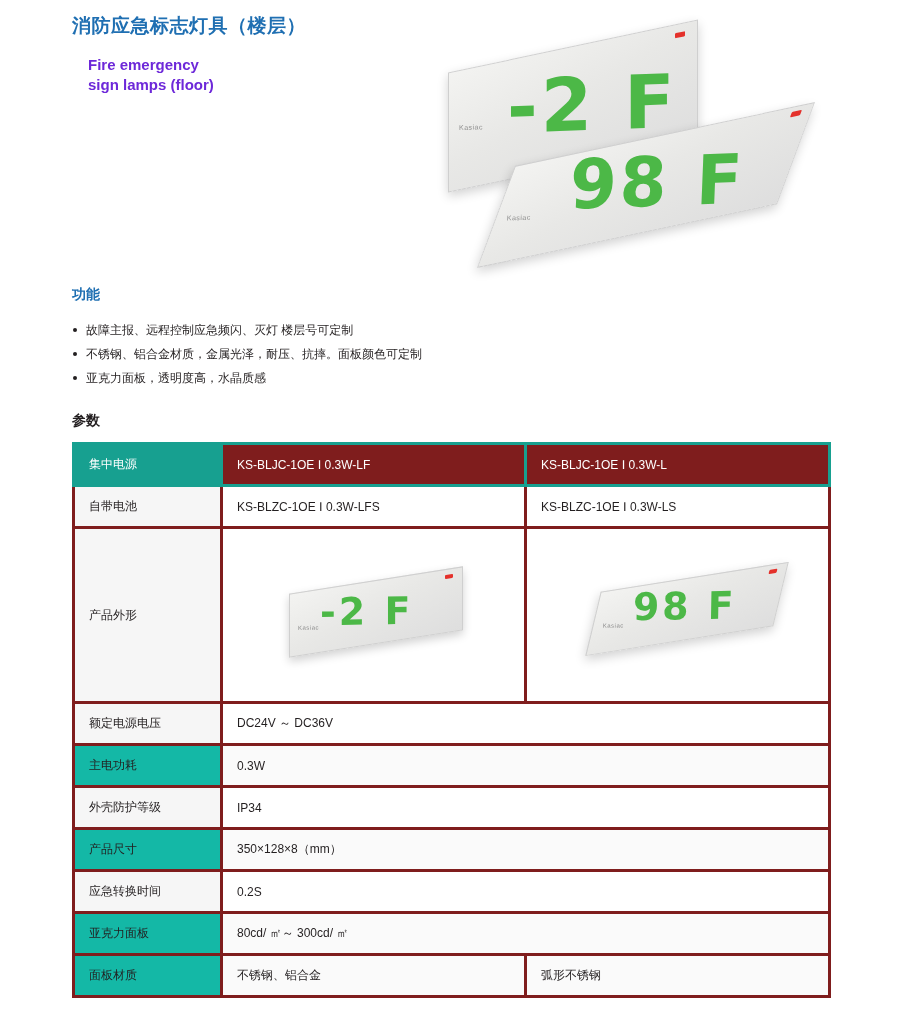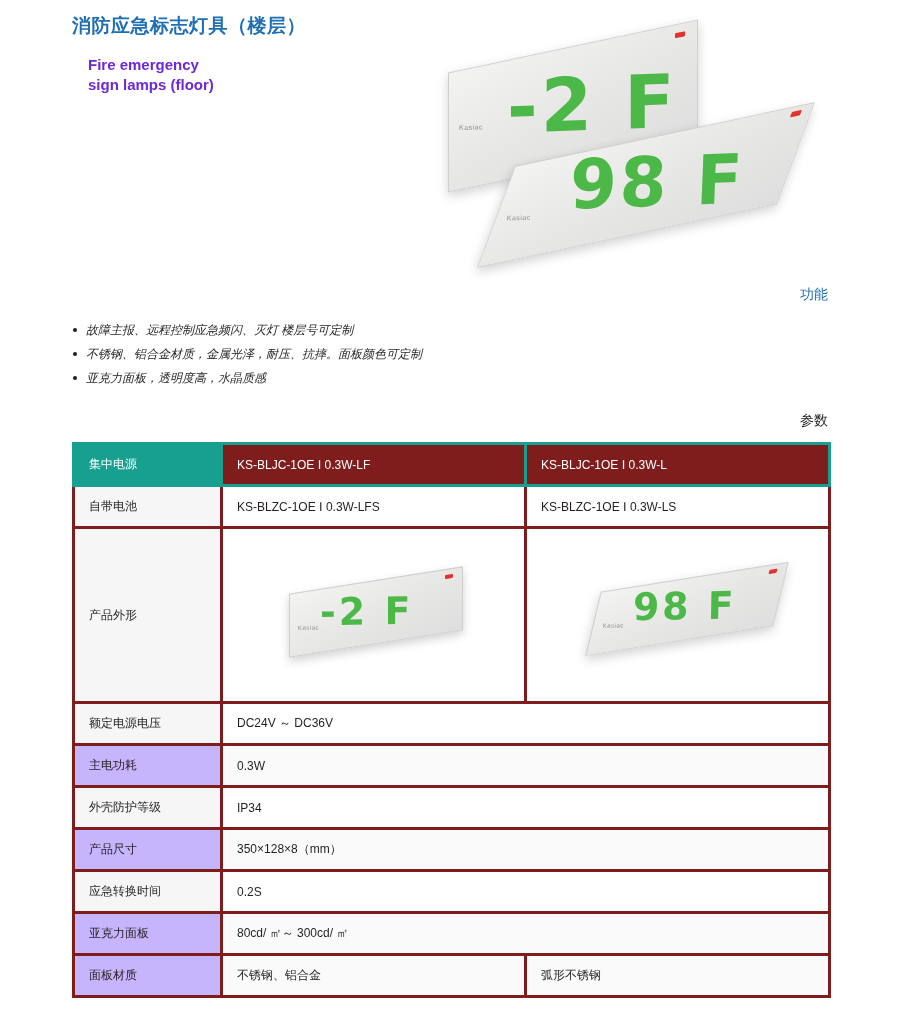--- a/index.html
+++ b/index.html
@@ -114,42 +114,40 @@
     transform: skewX(20deg) skewY(10deg);
   }
   #hero-panel-bottom .brand { left: 12px; top: 48px; transform: skewX(20deg) skewY(10deg); }
   #hero-panel-bottom .redtab { right: 10px; top: 4px; }
 
   
   .section-title {
     font-size: 14px;
     color: #1f6fb2;
     margin: 22px 0 14px 0;
-    font-weight: normal;
-    text-align: right;
+    font-weight: bold;
   }
   .section-title.params {
     color: #231f20;
     margin-top: 22px;
     margin-bottom: 12px;
   }
 
   
   .features {
     list-style: none;
     margin: 0;
     padding: 0;
   }
   .features li {
     position: relative;
     padding-left: 14px;
     font-size: 12px;
     line-height: 2.0;
     color: #231f20;
-    font-style: italic;
   }
   .features li::before {
     content: "";
     position: absolute;
     left: 1px;
     top: 10px;
     width: 4px;
     height: 4px;
     border-radius: 50%;
     background: #231f20;
@@ -179,21 +177,21 @@
     border-color: #17a090;
     font-weight: normal;
   }
   tr.head td.label {
     background: #17a090;
   }
   tr.zebra td {
     background: #fafafa;
   }
   tr.zebra td.label {
-    background: #c4b5fd;
+    background: #14b8a6;
   }
 
   
   td.shape-cell {
     height: 150px;
     padding: 0;
     position: relative;
     background: #ffffff;
   }
   .shape-wrap {

